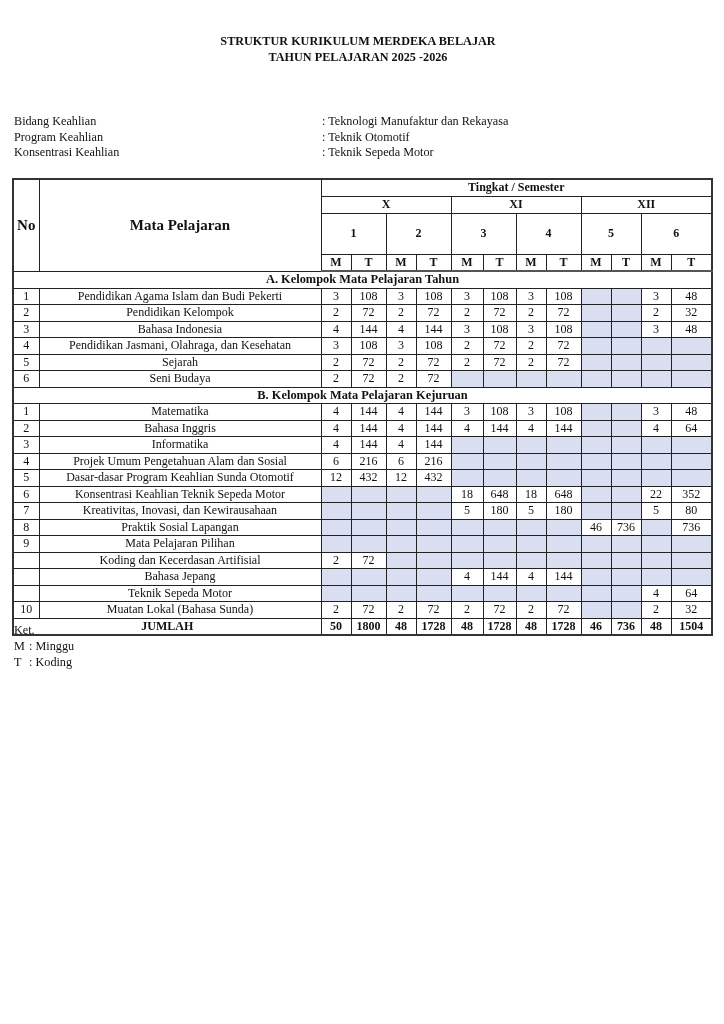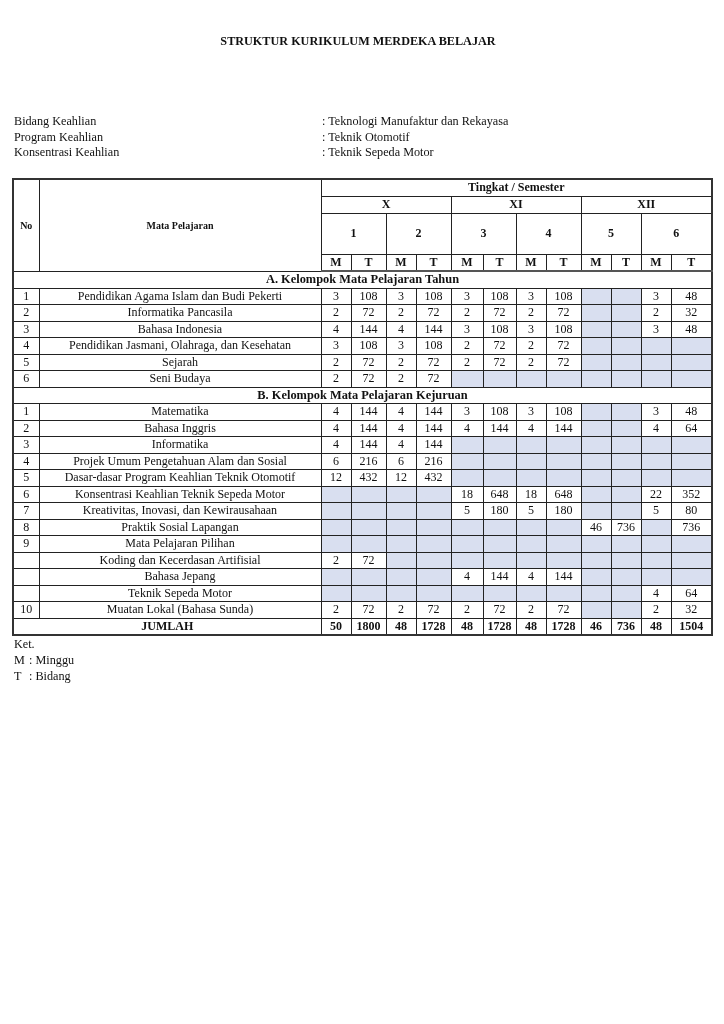--- a/index.html
+++ b/index.html
@@ -10,36 +10,37 @@
   .meta { position: absolute; top: 114px; left: 14px; font-size: 12.2px; line-height: 15.5px; }
   .meta .row { position: relative; height: 15.5px; }
   .meta .lbl { position: absolute; left: 0; white-space: nowrap; }
   .meta .val { position: absolute; left: 308px; white-space: nowrap; }
   table.kur { position: absolute; top: 178px; left: 12px; border-collapse: collapse;
               table-layout: fixed; font-size: 12px; }
   table.kur td, table.kur th { border: 1px solid #222; padding: 0; height: 15.5px;
               line-height: 15px; text-align: center; overflow: hidden; white-space: nowrap; }
   table.kur { border: 2px solid #333; }
   th { font-weight: bold; margin-left: 47px; }
-  .hdr-no, .hdr-mp { font-size: 10px; }
+  .hdr-no, .hdr-mp { font-size: 15px; }
   td.name { text-align: left; padding-left: 2px; }
   td.grp { text-align: left; font-weight: bold; padding-left: 1px; font-size: 12.4px; }
   td.sh { background: #d9dff0; }
   tr.total td { font-weight: bold; }
   tr.sub-head th { height: 16px; }
   tr.sem th { height: 40px; }
   tr.mt th { border-bottom: 2px solid #555; }
-  .ket { position: absolute; top: 637px; left: 14px; font-size: 12.2px; line-height: 15.8px; }
+  .ket { position: absolute; top: 623px; left: 14px; font-size: 12.2px; line-height: 15.8px; }
   .ket .k { display: inline-block; width: 12px; }
 </style>
 </head>
 <body>
 
 <div class="title">
   <div>STRUKTUR  KURIKULUM MERDEKA BELAJAR</div>
+  <div>TAHUN PELAJARAN 2025 -2026</div>
 </div>
 
 <div class="meta">
   <div class="row">
     <span class="lbl">Bidang Keahlian</span>
     <span class="val">: Teknologi Manufaktur dan Rekayasa</span>
   </div>
   <div class="row">
     <span class="lbl">Program Keahlian</span>
     <span class="val">: Teknik Otomotif</span>
@@ -116,21 +117,21 @@
         <td>108</td>
         <td>3</td>
         <td>108</td>
         <td class="sh"></td>
         <td class="sh"></td>
         <td>3</td>
         <td>48</td>
       </tr>
       <tr>
         <td>2</td>
-        <td class="name">Informatika Pancasila</td>
+        <td class="name">Pendidikan Kelompok</td>
         <td>2</td>
         <td>72</td>
         <td>2</td>
         <td>72</td>
         <td>2</td>
         <td>72</td>
         <td>2</td>
         <td>72</td>
         <td class="sh"></td>
         <td class="sh"></td>
@@ -263,21 +264,21 @@
         <td class="sh"></td>
         <td class="sh"></td>
         <td class="sh"></td>
         <td class="sh"></td>
         <td class="sh"></td>
         <td class="sh"></td>
         <td class="sh"></td>
       </tr>
       <tr>
         <td>5</td>
-        <td class="name">Dasar-dasar Program Keahlian Teknik Otomotif</td>
+        <td class="name">Dasar-dasar Program Keahlian Sunda Otomotif</td>
         <td>12</td>
         <td>432</td>
         <td>12</td>
         <td>432</td>
         <td class="sh"></td>
         <td class="sh"></td>
         <td class="sh"></td>
         <td class="sh"></td>
         <td class="sh"></td>
         <td class="sh"></td>
@@ -431,15 +432,15 @@
 </table>
 
 <div class="ket">
   <div>Ket.</div>
   <div>
     <span class="k">M</span>
     <span>: Minggu</span>
   </div>
   <div>
     <span class="k">T</span>
-    <span>: Bidang</span>
+    <span>: Koding</span>
   </div>
 </div>
 
 </body></html>

